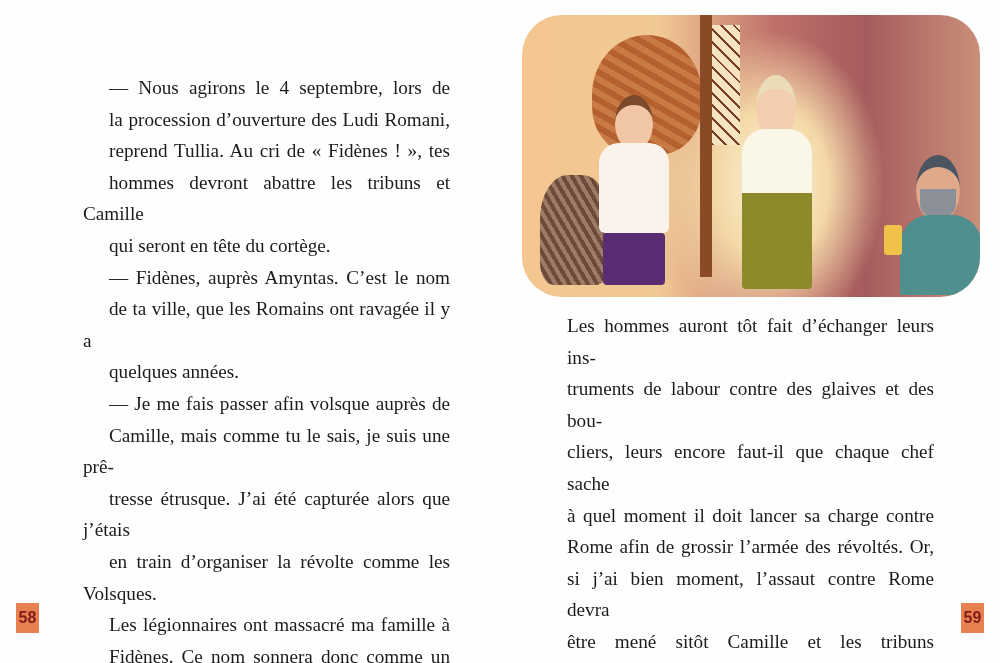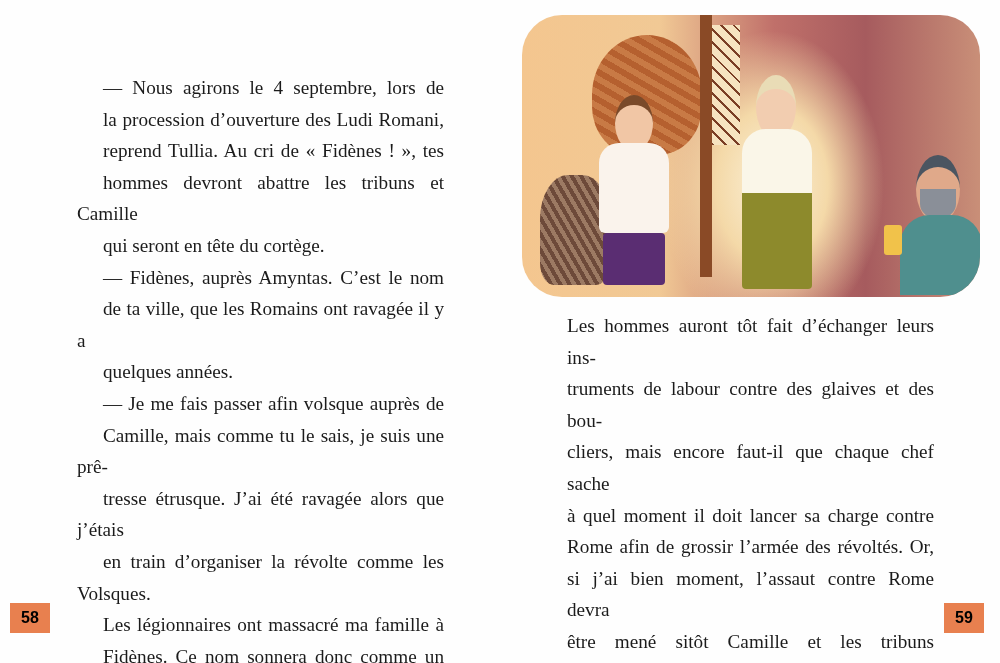--- a/index.html
+++ b/index.html
@@ -1,27 +1,27 @@
 <!DOCTYPE html>
 <html><head>
 <meta charset="utf-8">
 <style>
   html, body { margin:0; padding:0; }
   body { width:1000px; height:663px; background:#fefefe; position:relative; overflow:hidden; font-family:"Liberation Serif","DejaVu Serif",serif; color:#1b1b1b; }
   .page { position:absolute; top:0; height:663px; }
-  .left { left:10px; width:500px; }
+  .left { left:16px; width:500px; }
   .right { left:500px; width:500px; }
   .text { position:absolute; font-size:19.2px; line-height:31.6px; text-align:justify; }
   .left .text { left:67px; top:72px; width:367px; }
   .right .text { left:67px; top:310px; width:367px; }
   .text p { margin:0; }
   .text p.indent { text-indent:26px; }
   .text p .ln { display:block; text-align:justify; text-align-last:justify; }
   .text p .ln.last { text-align-last:left; }
-  .folio { position:absolute; top:603px; width:40px; height:30px; background:#e8804f; color:#000000; font-family:"Liberation Sans","DejaVu Sans",sans-serif; font-weight:bold; font-size:16px; line-height:30px; text-align:center; }
+  .folio { position:absolute; top:603px; width:23px; height:30px; background:#e8804f; color:#7f1d1d; font-family:"Liberation Sans","DejaVu Sans",sans-serif; font-weight:bold; font-size:16px; line-height:30px; text-align:center; }
   .folio.left-f { left:0; clip-path:polygon(0 0,100% 0,100% 100%,0 100%); }
   .folio.right-f { right:16px; left:auto; }
   .illus { position:absolute; left:22px; top:15px; width:458px; height:282px; border-radius:40px; overflow:hidden;
     background: radial-gradient(ellipse 160px 220px at 250px 170px, #fbf1d9 0%, #f4d9a8 35%, rgba(244,217,168,0) 70%),
                 linear-gradient(90deg, #f4c68f 0%, #f1c995 30%, #c0706a 55%, #a65b5e 75%, #c98f78 100%); }
   .illus .door { position:absolute; left:178px; top:0; width:12px; height:262px; background:#8a4a26; }
   .illus .lattice { position:absolute; left:190px; top:10px; width:28px; height:120px; background:repeating-linear-gradient(45deg,#7a3e25 0 2px,#f6e3c0 2px 9px),repeating-linear-gradient(-45deg,#7a3e25 0 2px,transparent 2px 9px); }
   .illus .basket { position:absolute; left:70px; top:20px; width:110px; height:120px; border-radius:50% 50% 40% 40%; background:repeating-linear-gradient(30deg,#b5602f 0 6px,#c87a45 6px 12px); }
   .illus .sack { position:absolute; left:18px; top:160px; width:70px; height:110px; border-radius:40% 40% 20% 20%; background:repeating-linear-gradient(60deg,#6d4a3a 0 4px,#9c7a63 4px 8px); }
   .illus .boy { position:absolute; left:65px; top:80px; width:100px; height:190px; }
@@ -50,21 +50,21 @@
       <span class="ln last">qui seront en tête du cortège.</span>
     </p>
     <p class="indent">
       <span class="ln">— Fidènes, auprès Amyntas. C’est le nom</span>
       <span class="ln">de ta ville, que les Romains ont ravagée il y a</span>
       <span class="ln last">quelques années.</span>
     </p>
     <p class="indent">
       <span class="ln">— Je me fais passer afin volsque auprès de</span>
       <span class="ln">Camille, mais comme tu le sais, je suis une prê-</span>
-      <span class="ln">tresse étrusque. J’ai été ravagée alors que j’étais</span>
+      <span class="ln">tresse étrusque. J’ai été capturée alors que j’étais</span>
       <span class="ln">en train d’organiser la révolte comme les Volsques.</span>
       <span class="ln">Les légionnaires ont massacré ma famille à</span>
       <span class="ln">Fidènes. Ce nom sonnera donc comme un cri</span>
 
     </p>
 
   </div>
   <div class="folio left-f">58</div>
 </div>
 
@@ -87,21 +87,21 @@
       <div class="head"></div>
       <div class="beard"></div>
       <div class="body"></div>
       <div class="cup"></div>
     </div>
   </div>
   <div class="text">
     <p>
       <span class="ln">Les hommes auront tôt fait d’échanger leurs ins-</span>
       <span class="ln">truments de labour contre des glaives et des bou-</span>
-      <span class="ln">cliers, mais encore faut-il que chaque chef sache</span>
+      <span class="ln">cliers, leurs encore faut-il que chaque chef sache</span>
       <span class="ln">à quel moment il doit lancer sa charge contre</span>
       <span class="ln">Rome afin de grossir l’armée des révoltés. Or,</span>
       <span class="ln">si j’ai bien moment, l’assaut contre Rome devra</span>
       <span class="ln">être mené sitôt Camille et les tribuns assassinés.</span>
       <span class="ln last">Je ne sais pas si tous seront prêts à temps.</span>
     </p>
 
   </div>
   <div class="folio right-f">59</div>
 </div>

